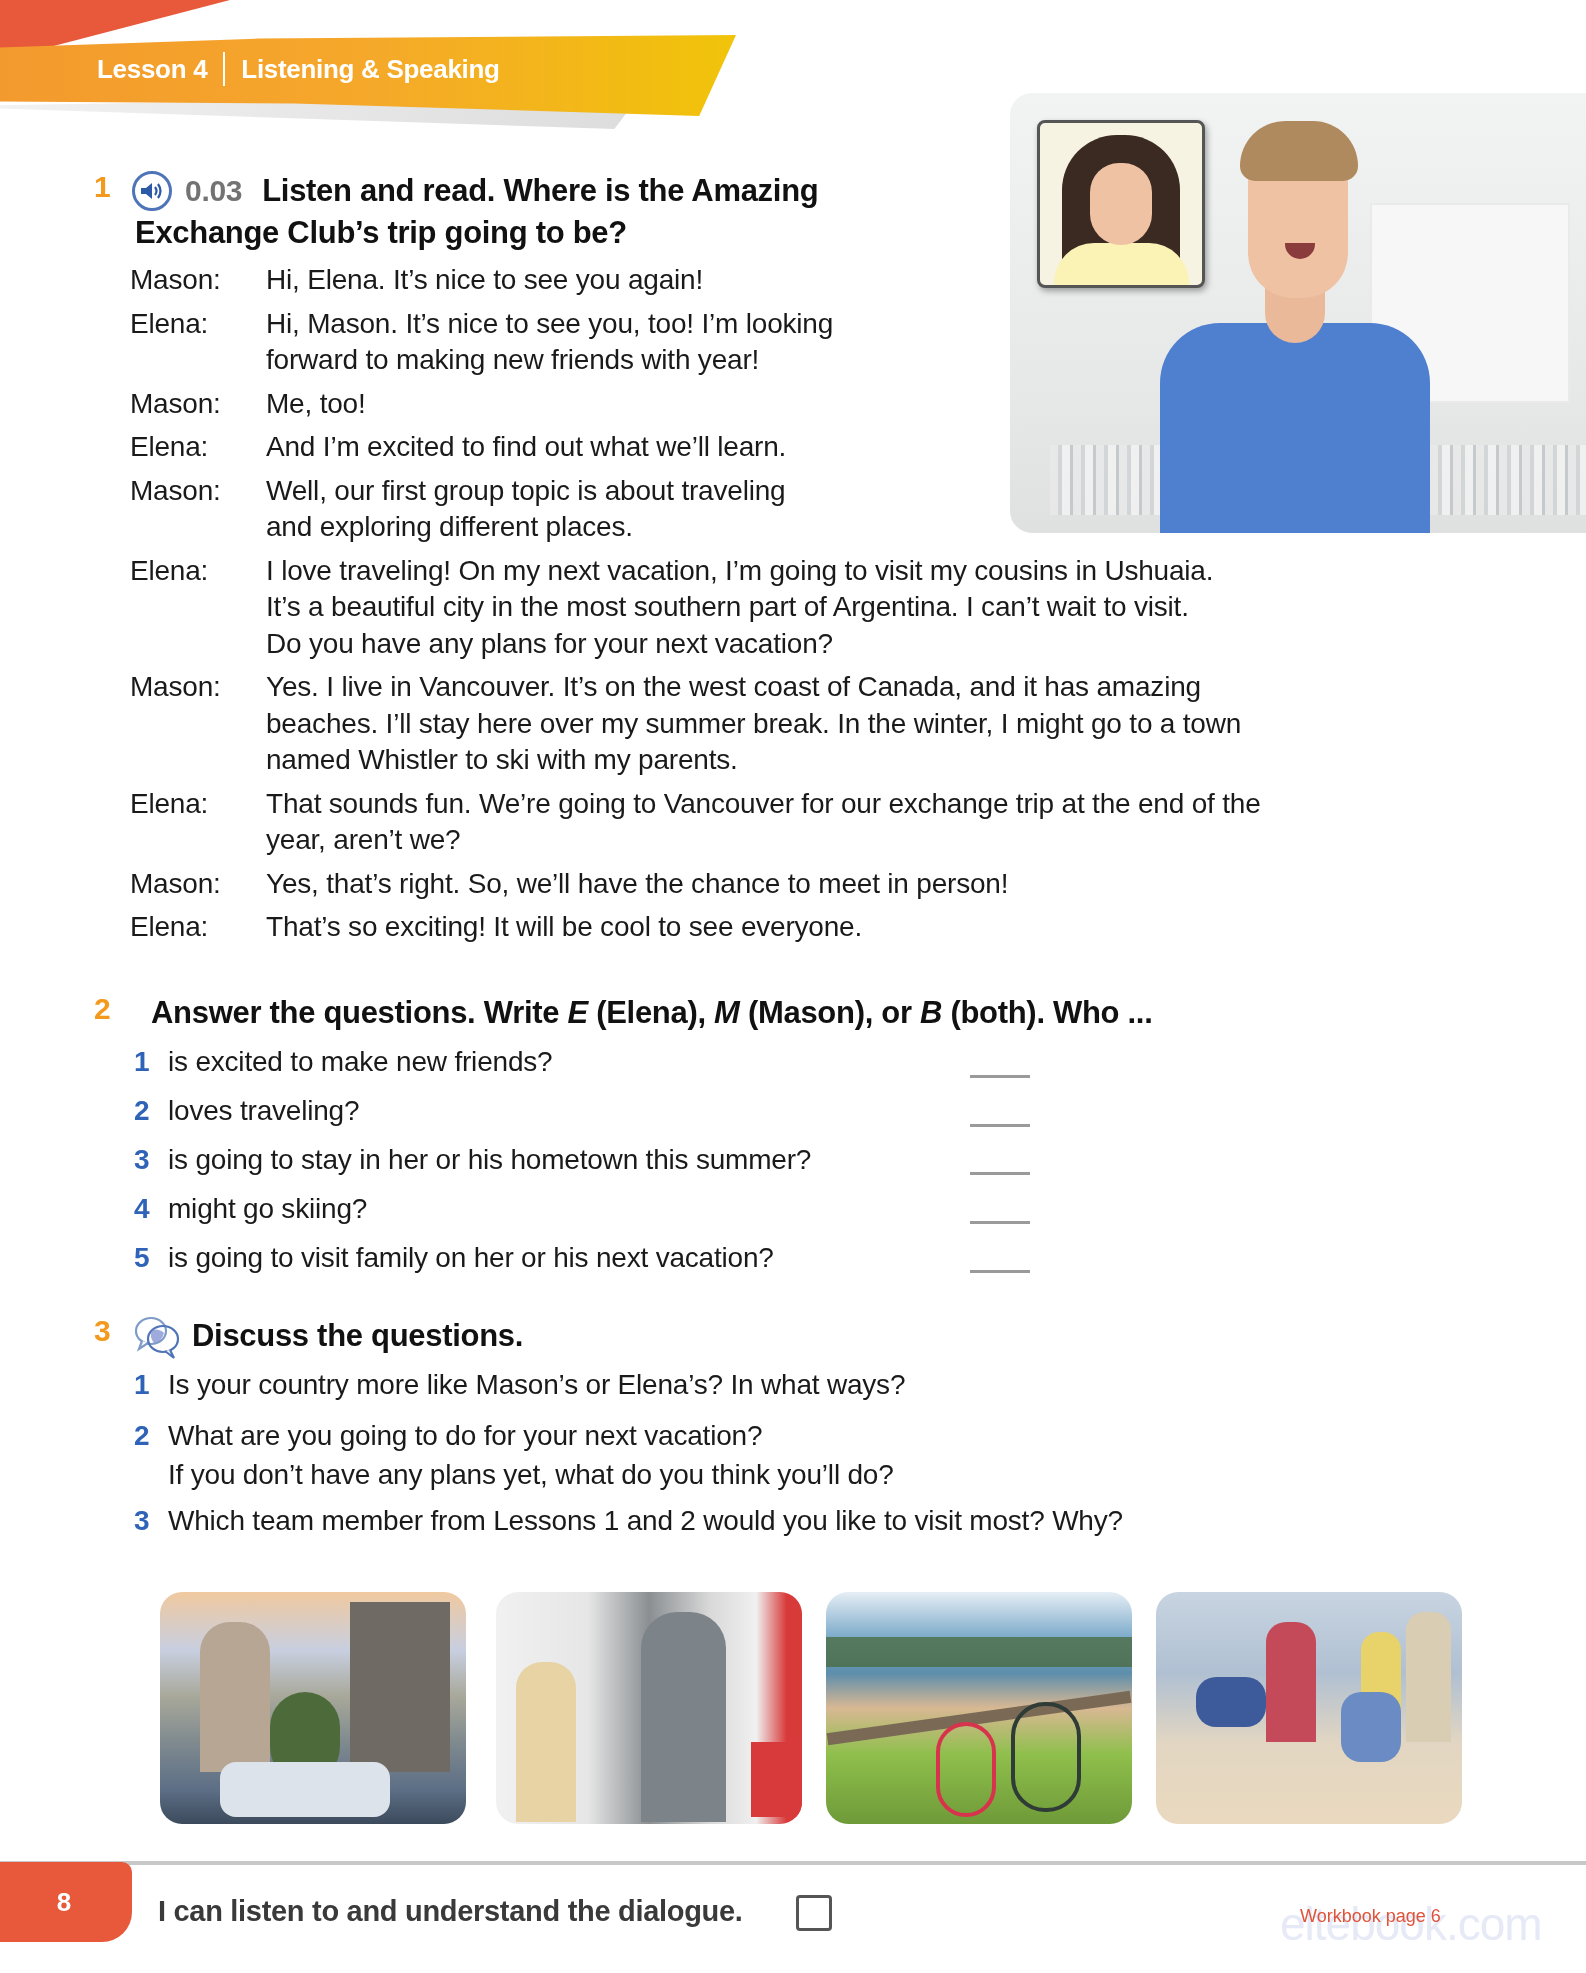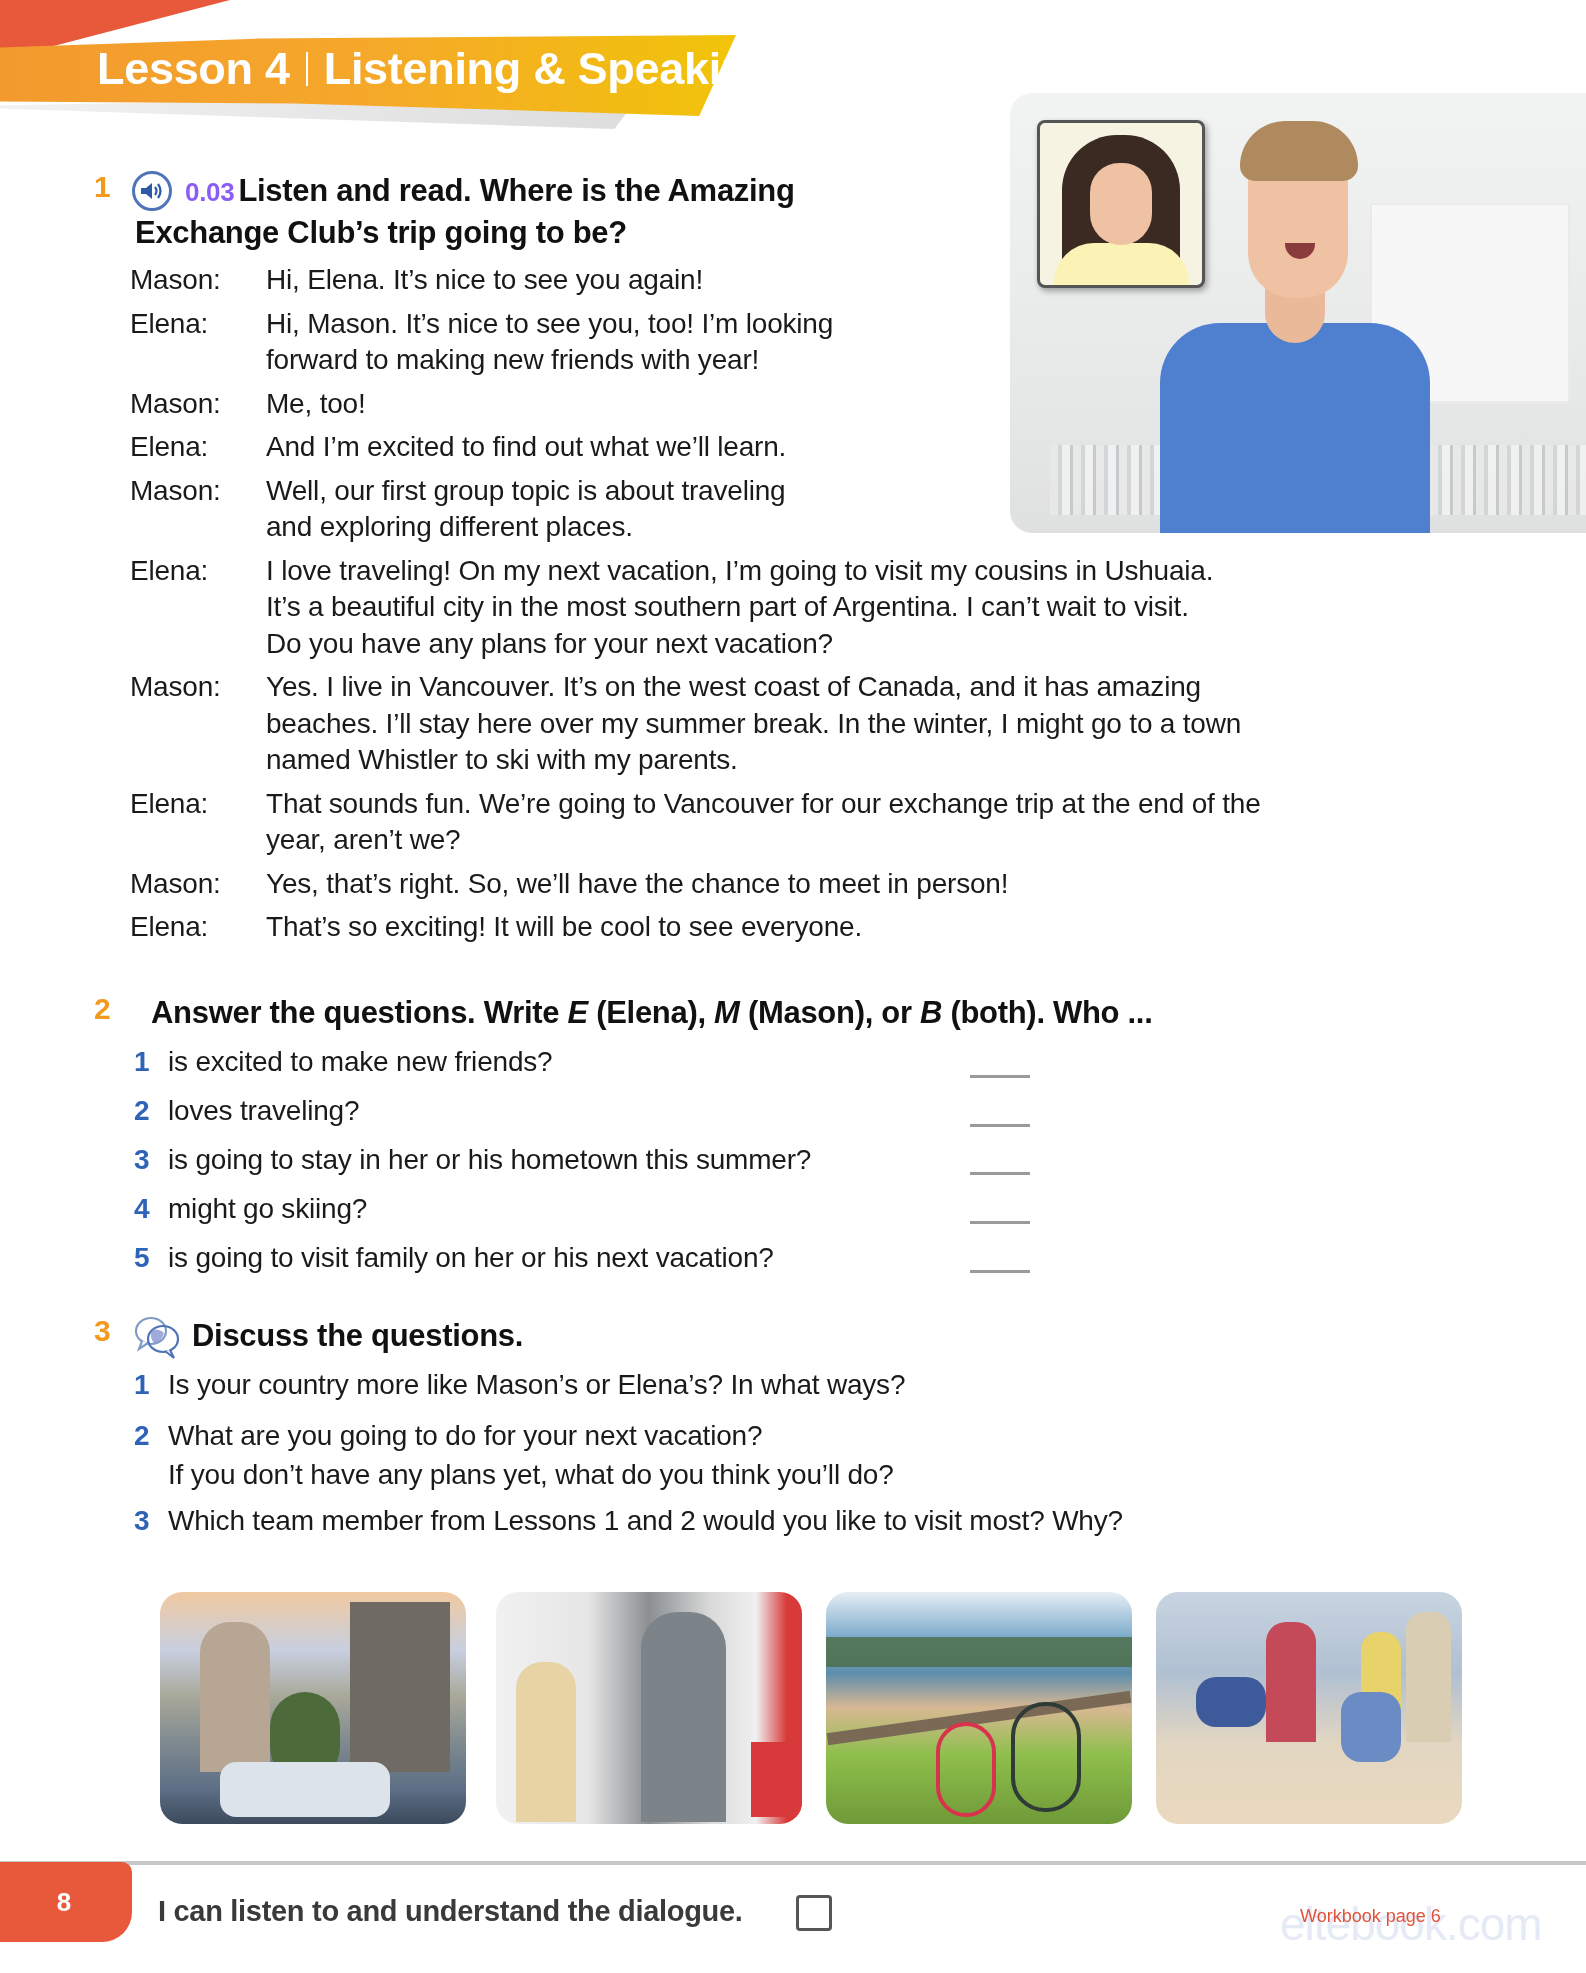--- a/index.html
+++ b/index.html
@@ -8,21 +8,21 @@
 
   
   .corner-red { position: absolute; left: 0; top: 0; width: 230px; height: 60px;
     background: #e8583a; clip-path: polygon(0 0, 100% 0, 0 100%); }
   .header-shadow { position: absolute; left: 0; top: 95px; width: 640px; height: 34px;
     background: linear-gradient(90deg, #f0f0f0, #d9d9d9); clip-path: polygon(0 30%, 100% 0, 96% 100%, 0 40%); opacity: .9; }
   .header-band { position: absolute; left: 0; top: 26px; width: 736px; height: 90px;
     background: linear-gradient(90deg, #f39a2e 0%, #f5a82a 50%, #f1c40a 100%);
     clip-path: polygon(0 24%, 35% 14%, 100% 10%, 95% 100%, 40% 86%, 0 84%); }
   .header-title { position: absolute; left: 97px; top: 46px; height: 46px; display: flex; align-items: center;
-    color: #ffffff; font-weight: bold; font-size: 45px; letter-spacing: -0.3px; white-space: nowrap; }
+    color: #ffffff; font-weight: bold; font-size: 26px; letter-spacing: -0.3px; white-space: nowrap; }
   .header-sep { display: inline-block; width: 2px; height: 34px; background: #ffffff; margin: 0 16px 0 16px; }
 
   
   .video-panel { position: absolute; left: 1010px; top: 93px; width: 576px; height: 440px;
     background: linear-gradient(180deg, #f2f3f3 0%, #e6e8e8 70%, #dfe1e1 100%);
     border-radius: 22px 0 0 22px; overflow: hidden; }
   .shelf { position: absolute; bottom: 18px; height: 70px; background: repeating-linear-gradient(90deg, #e9e9e9 0 8px, #cfd2d4 8px 12px, #f3f3f3 12px 20px, #bfc3c6 20px 23px); opacity: .8; }
   .shelf.left { left: 40px; width: 150px; }
   .shelf.right { left: 420px; width: 160px; }
   .frame-bg { position: absolute; left: 360px; top: 110px; width: 200px; height: 200px; background: #f7f7f7; border: 2px solid #eaeaea; }
@@ -35,21 +35,21 @@
   .girl-frame { position: absolute; left: 1037px; top: 120px; width: 168px; height: 168px;
     border: 3px solid #555; border-radius: 8px; background: #f7f3e2; overflow: hidden;
     box-shadow: 2px 3px 6px rgba(0,0,0,.35); }
   .girl-hair { position: absolute; left: 22px; top: 12px; width: 118px; height: 150px; background: #3a2a22; border-radius: 55px 55px 10px 10px; }
   .girl-face { position: absolute; left: 50px; top: 40px; width: 62px; height: 82px; background: #efc2a4; border-radius: 30px 30px 32px 32px; }
   .girl-shirt { position: absolute; left: 14px; top: 120px; width: 135px; height: 50px; background: #fbf2b5; border-radius: 40px 40px 0 0; }
 
   
   .ex-num { position: absolute; color: #f39a1e; font-weight: bold; font-size: 30px; }
   .ex-title { position: absolute; font-weight: bold; font-size: 31px; color: #111; letter-spacing: -0.3px; line-height: 42px; }
-  .track { color: #8b5cf6; font-size: 26px; margin-right: 4px; }
+  .track { color: #737373; font-size: 30px; margin-right: 20px; }
   .audio-icon { position: absolute; left: 132px; top: 171px; width: 40px; height: 40px; border: 3px solid #4f74b8; border-radius: 50%;
     display: flex; align-items: center; justify-content: center; background: #fff; }
   .speech-icon { position: absolute; left: 132px; top: 1313px; width: 52px; height: 48px; }
 
   .dialogue { position: absolute; left: 130px; top: 262px; width: 1300px; }
   .line { display: flex; font-size: 28px; line-height: 36.5px; color: #1a1a1a; margin-bottom: 7px; letter-spacing: -0.2px; }
   .speaker { width: 116px; text-align: left; flex: 0 0 116px; margin-right: 20px; }
   .speech { flex: 1; }
 
   .q-list { position: absolute; left: 134px; }

